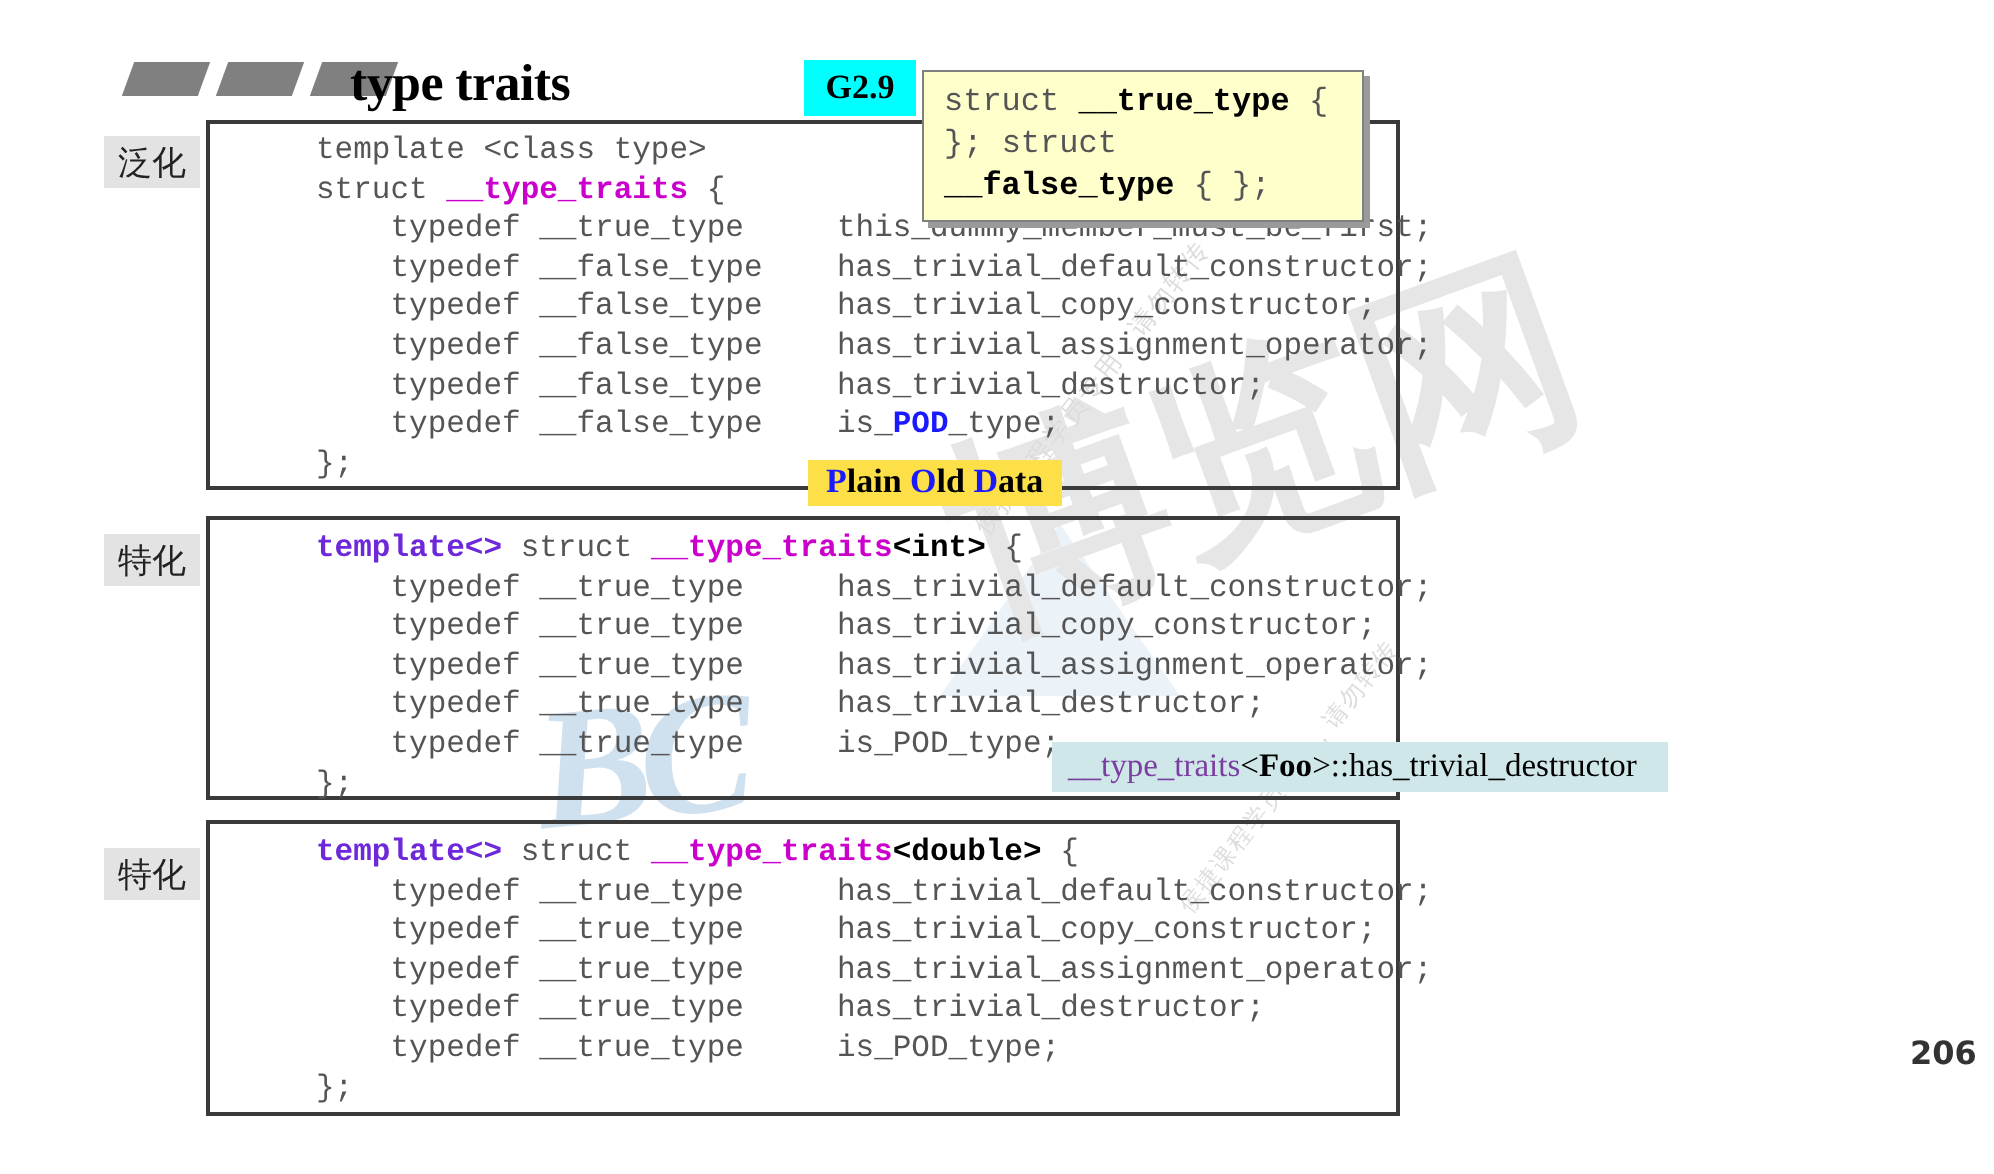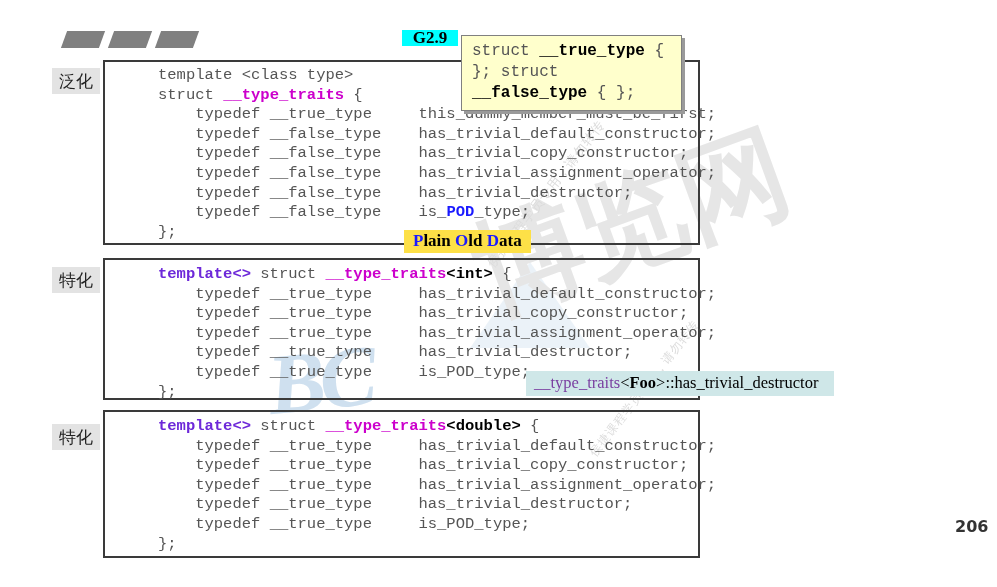--- a/index.html
+++ b/index.html
@@ -102,21 +102,21 @@
     font-size: 26px;
     font-weight: bold;
     color: #000;
     letter-spacing: -0.3px;
   }
   .badge-g29 {
     position: absolute;
     left: 402px;
     top: 30px;
     width: 56px;
-    height: 16px;
+    height: 28px;
     background: #00ffff;
     font-family: "Liberation Serif", serif;
     font-size: 17px;
     font-weight: bold;
     color: #000;
     display: flex;
     align-items: center;
     justify-content: center;
   }
 
@@ -240,20 +240,21 @@
 <div class="wm wm-small">侯捷课程学员专用，请勿转传</div>
 <div class="wm wm-small2">侯捷课程学员专用，请勿转传</div>
 <div class="wm wm-bc">BC</div>
 
 <div class="header">
   <div class="bars">
     <div class="bar"></div>
     <div class="bar"></div>
     <div class="bar"></div>
   </div>
+  <div class="slide-title">type traits</div>
   <div class="badge-g29">G2.9</div>
 </div>
 
 <div class="callout"><span>struct </span><b>__true_type</b><span> { };</span>
 <span>struct </span><b>__false_type</b><span> { };</span></div>
 
 <div class="tag tag-1">泛化</div>
 <div class="tag tag-2">特化</div>
 <div class="tag tag-3">特化</div>
 

